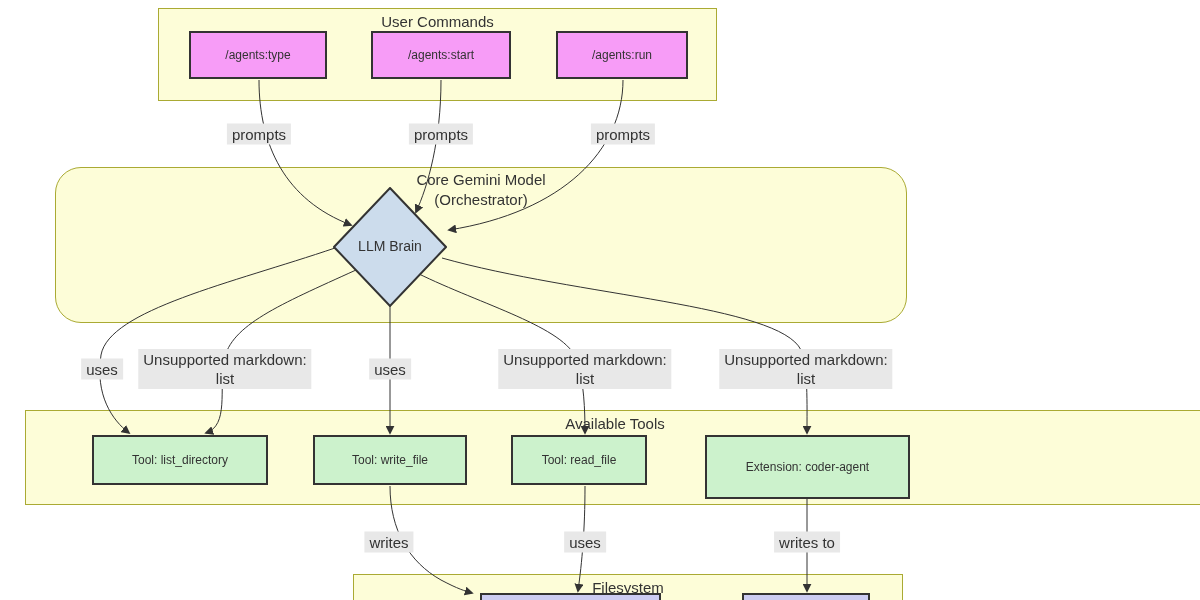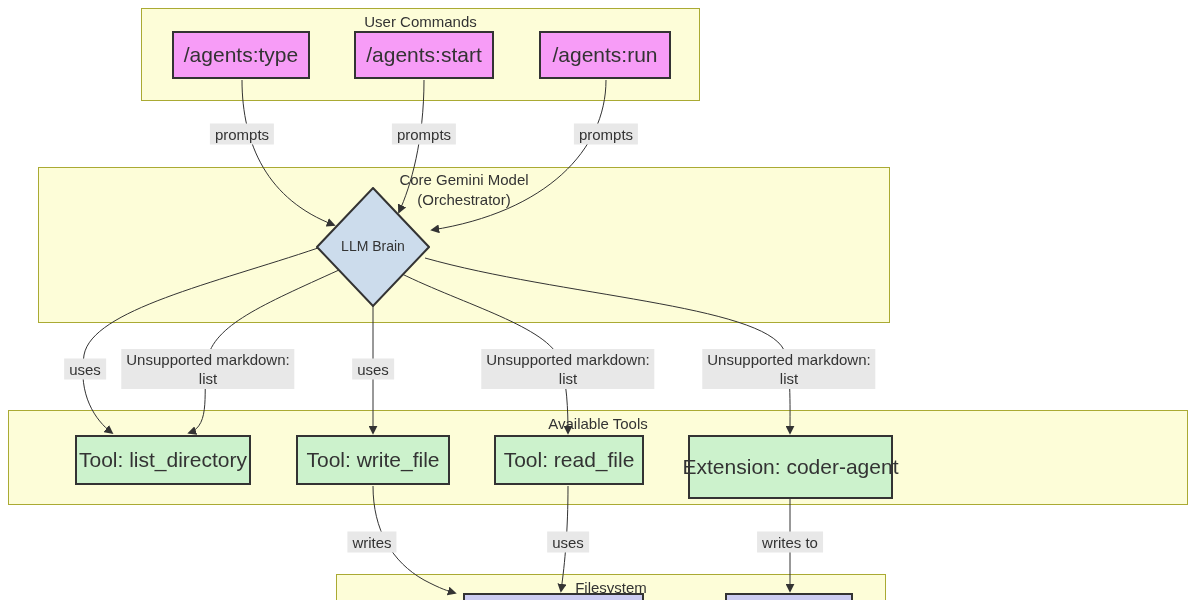--- a/index.html
+++ b/index.html
@@ -2,38 +2,38 @@
 <html style="--background: #ffffff; --subgraph-fill: #fdfdd8; --subgraph-border: #aaaa33; --command-fill: #f79cf7; --tool-fill: #ccf2cc; --file-fill: #ccccf2; --decision-fill: #ccdcec; --node-border: #333333; --edge: #333333; --label-bg: #e8e8e8; --text: #333333;"><head>
 <meta charset="utf-8">
 <style>
   html,body{margin:0;padding:0;}
   body{
     width:1200px;height:600px;overflow:hidden;position:relative;
     background:var(--background,#fff);
     font-family:"Liberation Sans",sans-serif;
     color:var(--text,#333);
   }
-  .stage{position:absolute;inset:0;}
+  .stage{position:absolute;inset:0;margin-left:17px;}
   .sg{
     position:absolute;box-sizing:border-box;z-index:1;
     background:var(--subgraph-fill,#fdfdd8);
     border:1px solid var(--subgraph-border,#aaaa33);
   }
   .sg-title{
     position:absolute;top:3px;left:0;right:0;z-index:1;
     text-align:center;font-size:15px;line-height:20px;color:var(--text,#333);
   }
   .edges{position:absolute;left:0;top:0;z-index:2;pointer-events:none;}
   .edges path{fill:none;stroke:var(--edge,#333);stroke-width:1;}
   #arrowhead path{fill:var(--edge,#333);stroke:none;}
   .node{
     position:absolute;box-sizing:border-box;z-index:3;
     display:flex;align-items:center;justify-content:center;
     border:2px solid var(--node-border,#333);
-    font-size:21px;white-space:nowrap;
+    font-size:12px;white-space:nowrap;
   }
   .cmd{background:var(--command-fill,#f79cf7);}
   .tool{background:var(--tool-fill,#ccf2cc);}
   .file{background:var(--file-fill,#ccccf2);}
   .diamond-svg{position:absolute;z-index:3;}
   .diamond-svg polygon{
     fill:var(--decision-fill,#ccdcec);
     stroke:var(--node-border,#333);stroke-width:2;
   }
   .diamond-label{
@@ -50,21 +50,21 @@
 </style>
 </head>
 <body>
 
 <div class="stage">
 
   <div class="sg" style="left:141px;top:8px;width:559px;height:93px;">
     <div class="sg-title">User Commands</div>
   </div>
 
-  <div class="sg" style="left:38px;top:167px;width:852px;height:156px;">
+  <div class="sg" style="left:38px;top:167px;width:852px;height:156px;border-radius:26px;">
     <div class="sg-title" style="top:2px;">
       <span style="display:block;">Core Gemini Model</span>
       <span style="display:block;">(Orchestrator)</span>
     </div>
   </div>
 
   <div class="sg" style="left:8px;top:410px;width:1180px;height:95px;">
     <div class="sg-title">Available Tools</div>
   </div>
 
@@ -105,21 +105,21 @@
     <polygon points="57,1 113,60 57,119 1,60"></polygon>
   </svg>
   <div class="diamond-label" style="left:373px;top:246px;">LLM Brain</div>
 
   <div class="node tool" style="left:75px;top:435px;width:176px;height:50px;">
     <span>Tool: list_directory</span>
   </div>
   <div class="node tool" style="left:296px;top:435px;width:154px;height:50px;">
     <span>Tool: write_file</span>
   </div>
-  <div class="node tool" style="left:494px;top:435px;width:150px;height:50px;">
+  <div class="node tool" style="left:494px;top:435px;width:136px;height:50px;">
     <span>Tool: read_file</span>
   </div>
   <div class="node tool" style="left:688px;top:435px;width:205px;height:64px;">
     <span>Extension: coder-agent</span>
   </div>
 
   <div class="node file" style="left:463px;top:593px;width:181px;height:40px;"></div>
   <div class="node file" style="left:725px;top:593px;width:128px;height:40px;"></div>
 
   <div class="elabel" style="left:242px;top:134px;">prompts</div>

